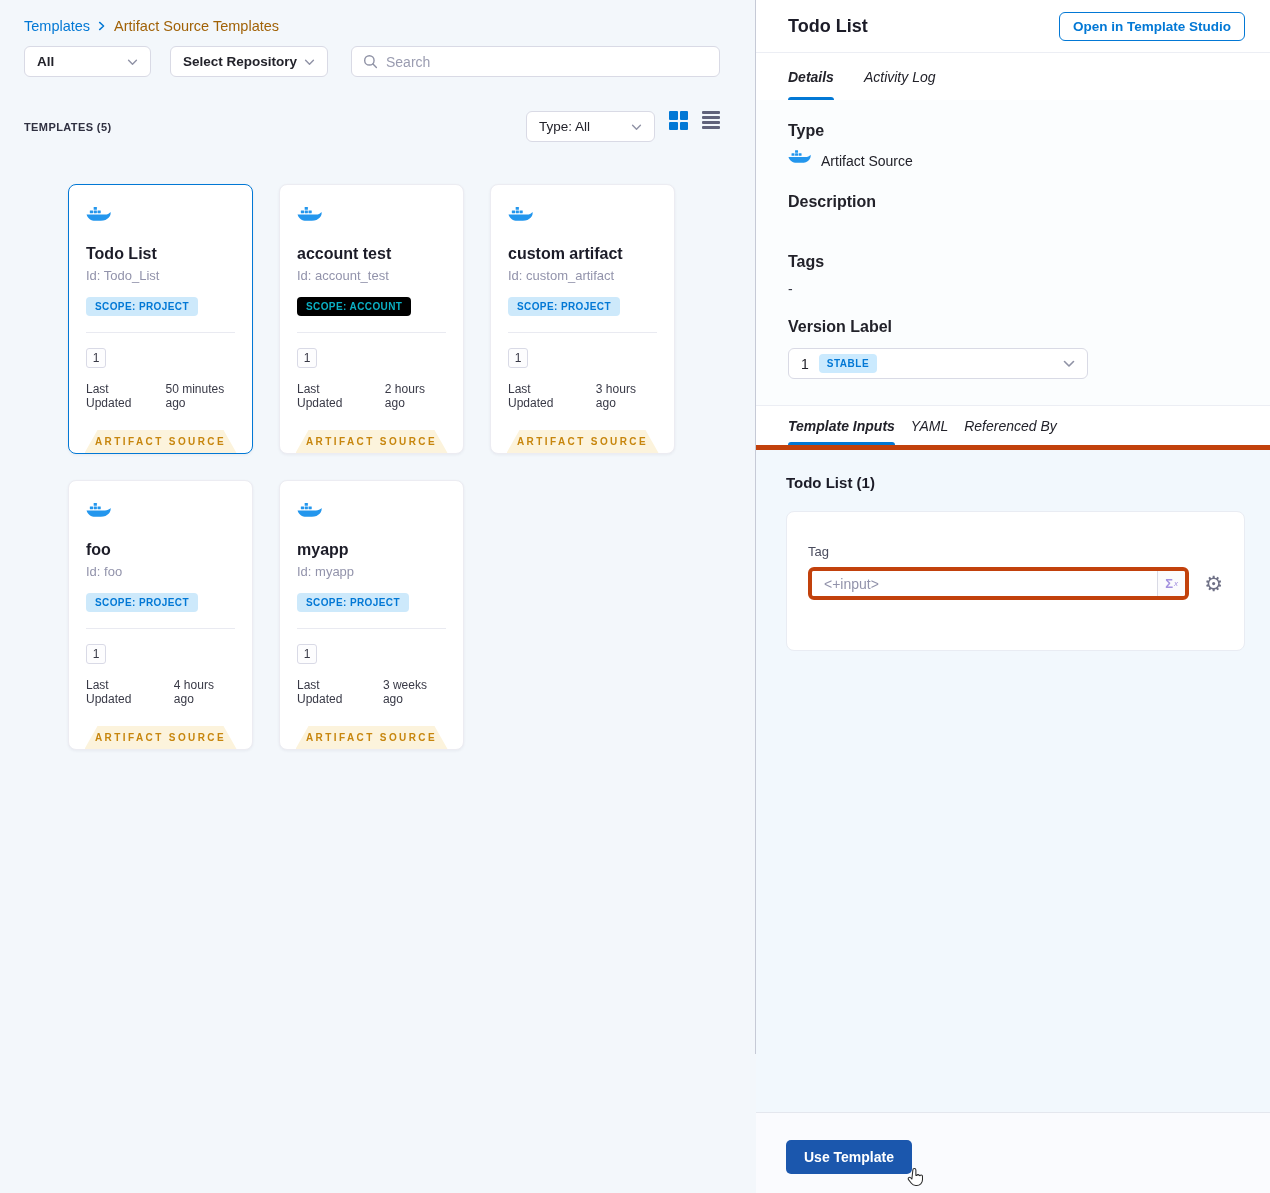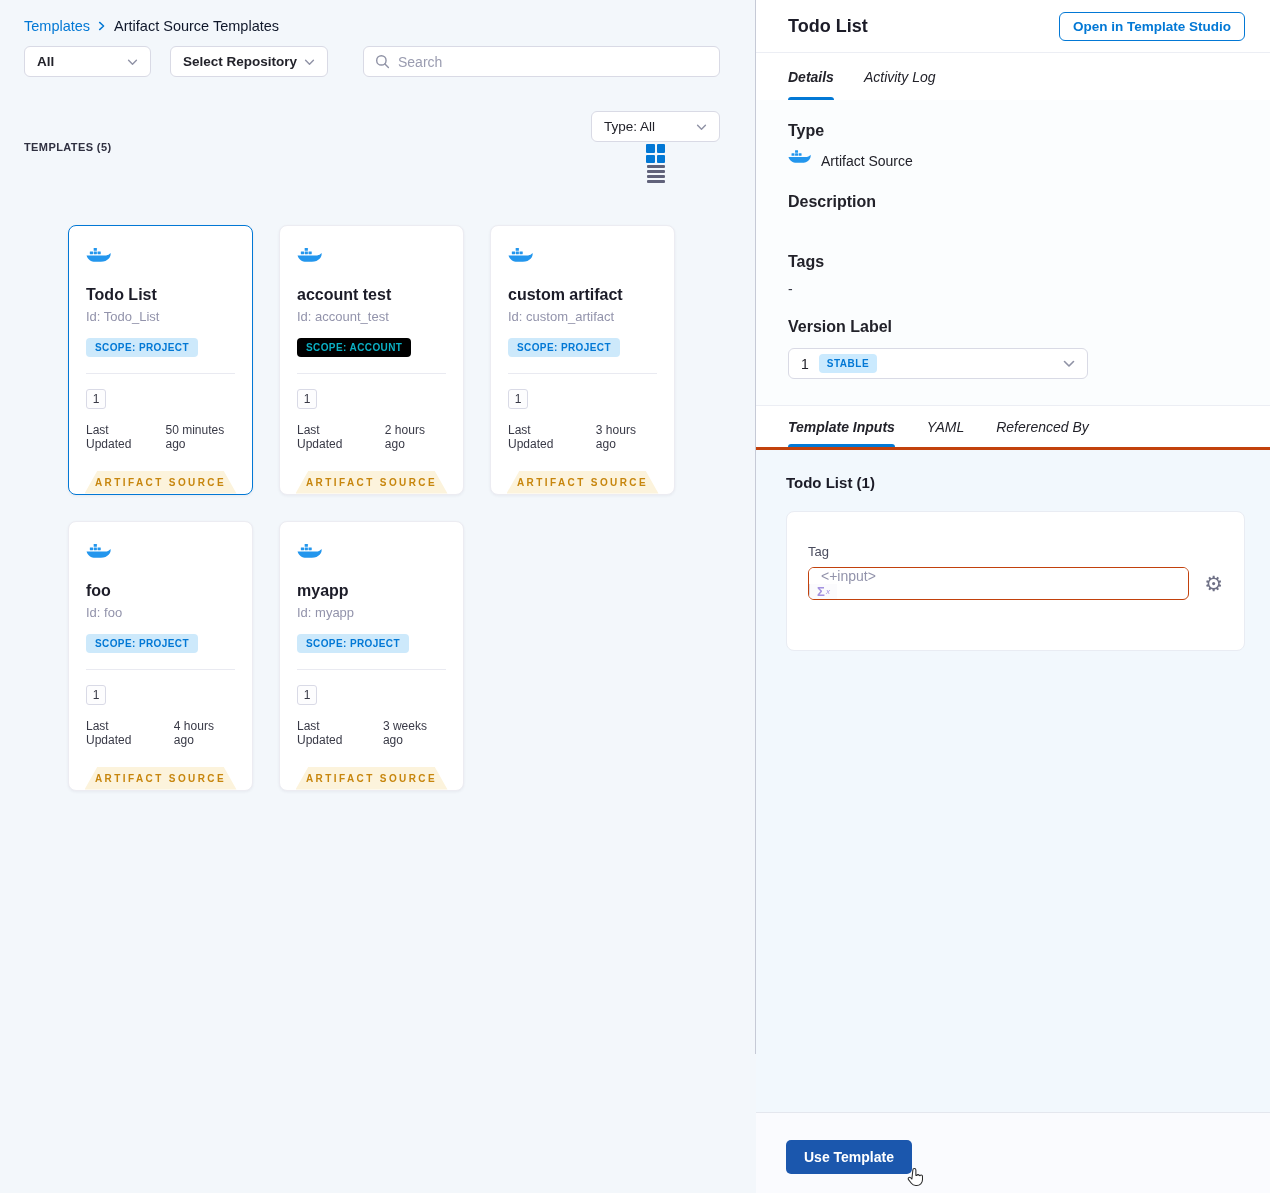--- a/index.html
+++ b/index.html
@@ -14,43 +14,43 @@
 
   
   .left-panel {
     width:756px; height:1054px;
     border-right:1px solid #c6cad6;
     background:#f3f7fb;
     flex:0 0 auto;
   }
   .breadcrumb { display:flex; align-items:center; gap:8px; padding:18px 24px 0 24px; font-size:14.5px; }
   .crumb-link { color:#0278d5; text-decoration:none; cursor:pointer; }
-  .crumb-current { color:#0f172a; }
+  .crumb-current { color:#a16207; }
   .crumb-sep { display:flex; align-items:center; }
 
   .filter-row { display:flex; align-items:center; gap:12px; padding:12px 35px 0 24px; }
   .select-box {
     height:31px; background:#fff; border:1px solid #d9dae5; border-radius:6px;
     display:flex; align-items:center; justify-content:space-between;
     padding:0 12px; font-size:13.5px; font-weight:600; color:#22222a; cursor:pointer;
   }
   .w-scope { width:127px; }
   .w-repo { width:158px; margin-left:7px; }
-  .search-wrap { position:relative; flex:1; margin-left:23px; }
+  .search-wrap { position:relative; flex:1; margin-left:11px; }
   .search-wrap svg { position:absolute; left:12px; top:8px; }
   .search-input {
     width:100%; height:31px; border:1px solid #d9dae5; border-radius:6px;
     padding:0 12px 0 34px; font-size:14px; color:#22222a; background:#fff; outline:none;
     font-family:"Liberation Sans", sans-serif;
   }
   .search-input::placeholder { color:#9a9cb0; }
 
   .list-header { display:flex; align-items:center; padding:34px 35px 0 24px; }
   .count-label { font-size:11px; font-weight:700; color:#2f3040; letter-spacing:.4px; }
-  .list-controls { margin-left:auto; display:flex; align-items:center; gap:2px;flex-direction:column; }
+  .list-controls { margin-left:auto; display:flex; align-items:flex-start; gap:14px; }
   .w-type { width:129px; font-weight:400; }
   .grid-icon { display:grid; grid-template-columns:8.5px 8.5px; grid-template-rows:8.5px 8.5px; gap:2px; cursor:pointer; }
   .grid-icon i { background:#0278d5; border-radius:1px; }
   .list-icon { display:flex; flex-direction:column; gap:2.4px; width:18px; cursor:pointer; }
   .list-icon i { height:2.6px; background:#60627a; border-radius:1px; }
 
   .cards-grid {
     padding:42px 0 0 68px;
     display:grid;
     grid-template-columns:repeat(3,185px);
@@ -97,21 +97,21 @@
   .rp-title { font-size:18px; font-weight:700; color:#1c1c28; }
   .open-studio-btn {
     margin-left:auto; background:#fff; border:1.5px solid #0278d5; color:#0278d5;
     border-radius:6px; padding:6px 13px; font-size:13.5px; font-weight:600; cursor:pointer;
     font-family:"Liberation Sans", sans-serif;
   }
   .tabs-row { display:flex; gap:30px; padding:0 32px; background:#fff; height:47px; flex:0 0 auto; }
   .tab { display:flex; align-items:center; font-size:14px; color:#22222a; position:relative; cursor:pointer;font-style:italic; }
   .tab.active { font-weight:700; }
   .tab.active::after { content:""; position:absolute; left:0; right:0; bottom:0; height:3px; background:#0278d5; border-radius:3px 3px 0 0; }
-  .inputs-tabs { border-top:1px solid #eceef4; border-bottom:3px solid #c2410c; height:45px; gap:32px; }
+  .inputs-tabs { border-top:1px solid #eceef4; border-bottom:5px solid #c2410c; height:45px; gap:16px; }
 
   .details-body { background:#fbfdfe; padding:22px 32px 26px 32px; flex:0 0 auto; }
   .field-label { font-size:16px; font-weight:600; color:#22222a; }
   .type-row { display:flex; align-items:center; gap:10px; margin:10px 0 22px 0; }
   .type-value { font-size:14px; color:#22222a; }
   .desc-label { margin-bottom:42px; }
   .tags-value { margin:10px 0 21px 0; font-size:14px; color:#383946; }
   .version-select {
     margin-top:12px; width:300px; height:31px;
     background:#fff; border:1px solid #d9dae5; border-radius:6px;
@@ -119,21 +119,21 @@
   }
   .version-num { font-size:14px; color:#22222a; }
   .stable-badge { background:#cbeafe; color:#0278d5; font-size:10px; font-weight:700; letter-spacing:.5px; padding:4px 8px; border-radius:4px; }
   .version-select .chev { margin-left:auto; display:flex; }
 
   .inputs-body { flex:1 1 auto; background:#f2f8fd; padding:24px 25px 0 30px; }
   .inputs-heading { font-size:15px; font-weight:700; color:#1c1c28; margin-bottom:20px; }
   .input-card { background:#fff; border:1px solid #e9ecf3; border-radius:8px; padding:32px 21px; height:140px; }
   .tag-label { font-size:13px; color:#4a4c5e; margin-bottom:8px; }
   .tag-row { display:flex; align-items:center; gap:15px; }
-  .tag-input-wrap { display:flex; width:399px; height:33px; border:1px solid #c2410c; border-radius:6px; background:#fff; overflow:hidden;flex-direction:column; }
+  .tag-input-wrap { display:flex; width:399px; height:33px; border:4px solid #c2410c; border-radius:6px; background:#fff; overflow:hidden; }
   .tag-input { flex:1; border:none; outline:none; padding:0 12px; font-size:14px; color:#9293ab; font-family:"Liberation Sans", sans-serif; }
   .sigma-btn {
     width:28px; border-left:1px solid #d9dae5; background:#fbfbfd;
     display:flex; align-items:center; justify-content:center; cursor:pointer; color:#a391df;
   }
   .sigma-sym { font-size:13px; font-weight:600; }
   .sigma-x { font-size:8px; margin-left:1px; font-style:italic; }
   .gear-btn { font-size:21px; color:#6f7186; cursor:pointer; line-height:1; user-select:none; }
 
   .rp-footer { flex:0 0 81px; border-top:1px solid #e4e7ee; background:#fafbfe; padding:27px 0 0 30px; position:relative; }

